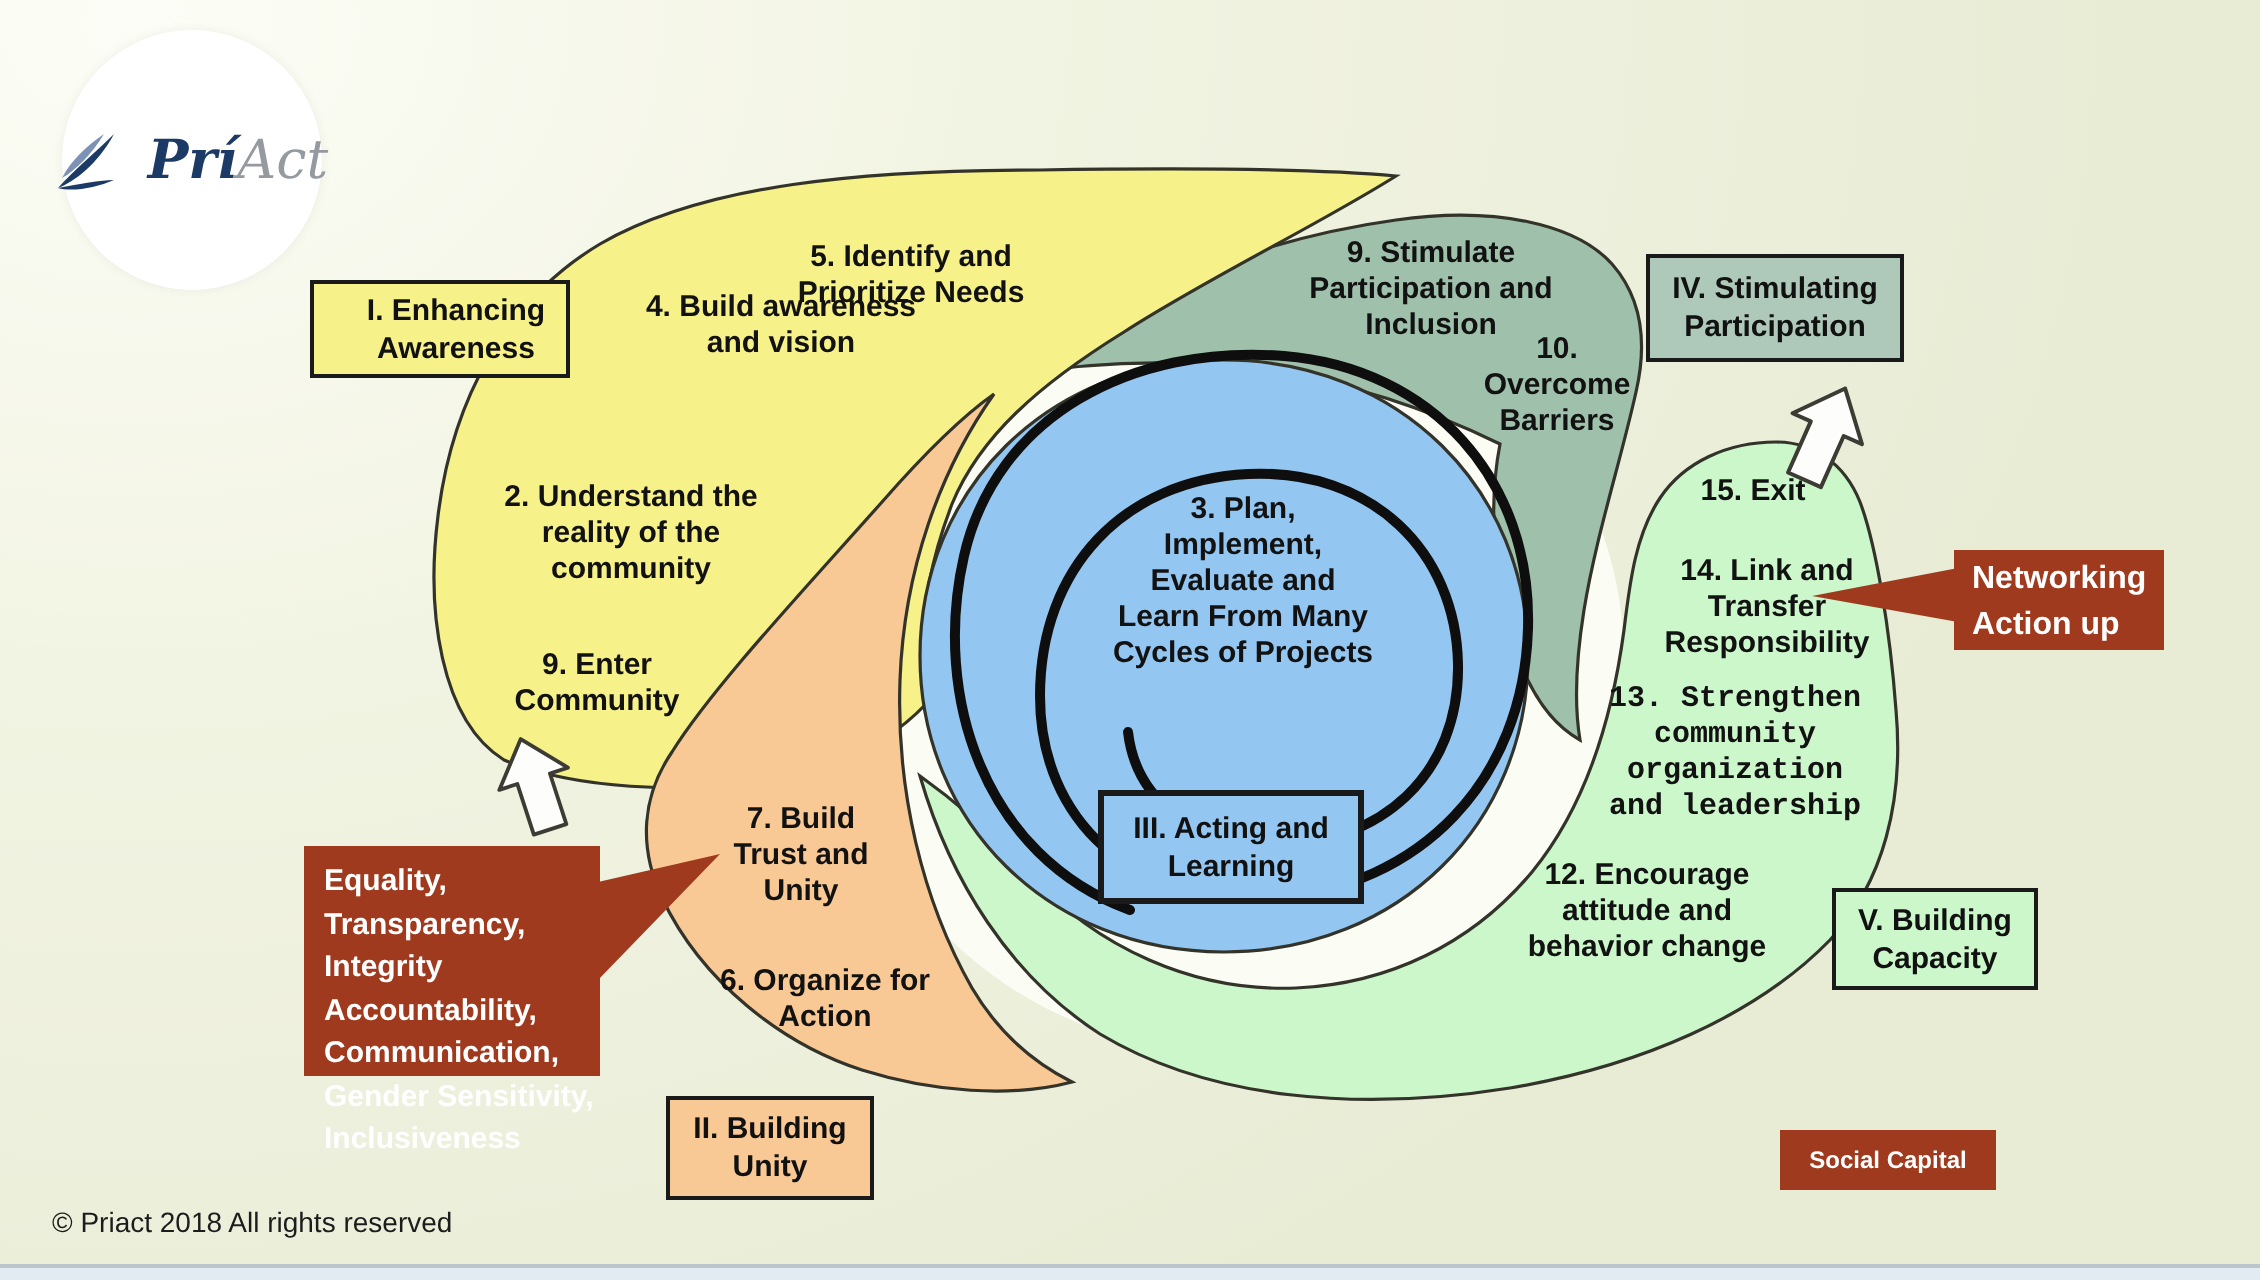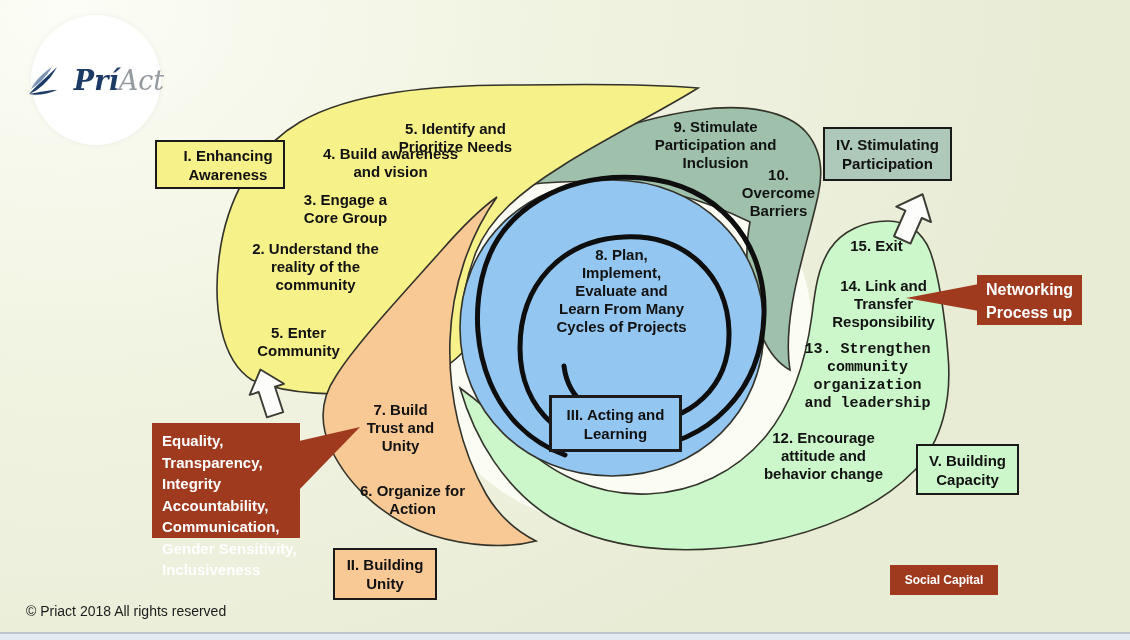--- a/index.html
+++ b/index.html
@@ -108,33 +108,31 @@
       <span class="logo-text-a">Prí</span>
         <span class="logo-text-b">Act</span>
     </div>
   </div>
 
 
   <div class="step" style="left:368px;top:96px;margin-top:24px;">5. Identify and
 Prioritize Needs</div>
   <div class="step" style="left:303px;top:145px;">4. Build awareness
 and vision</div>
-  <div class="step" style="left:258px;top:191px;">3. Engage a
-Core Group</div>
   <div class="step" style="left:228px;top:240px;">2. Understand the
 reality of the
 community</div>
-  <div class="step" style="left:211px;top:324px;">5. Enter
+  <div class="step" style="left:211px;top:324px;">9. Enter
 Community</div>
   <div class="step" style="left:313px;top:401px;">7. Build
 Trust and
 Unity</div>
   <div class="step" style="left:325px;top:482px;">6. Organize for
 Action</div>
-  <div class="step" style="left:534px;top:246px;">8. Plan,
+  <div class="step" style="left:534px;top:246px;">3. Plan,
 Implement,
 Evaluate and
 Learn From Many
 Cycles of Projects</div>
   <div class="step" style="left:628px;top:118px;">9. Stimulate
 Participation and
 Inclusion</div>
   <div class="step" style="left:691px;top:166px;">10.
 Overcome
 Barriers</div>
@@ -162,19 +160,19 @@
 Capacity</div>
 
   <div class="callout callout-values">Equality,
 Transparency,
 Integrity
 Accountability,
 Communication,
 Gender Sensitivity,
 Inclusiveness</div>
   <div class="callout callout-networking">Networking
-Process up</div>
+Action up</div>
   <div class="callout callout-social">Social Capital</div>
 
   <div class="copyright">© Priact 2018 All rights reserved</div>
   <div class="bottom-bar"></div>
 
 </div>
 
 </body></html>

